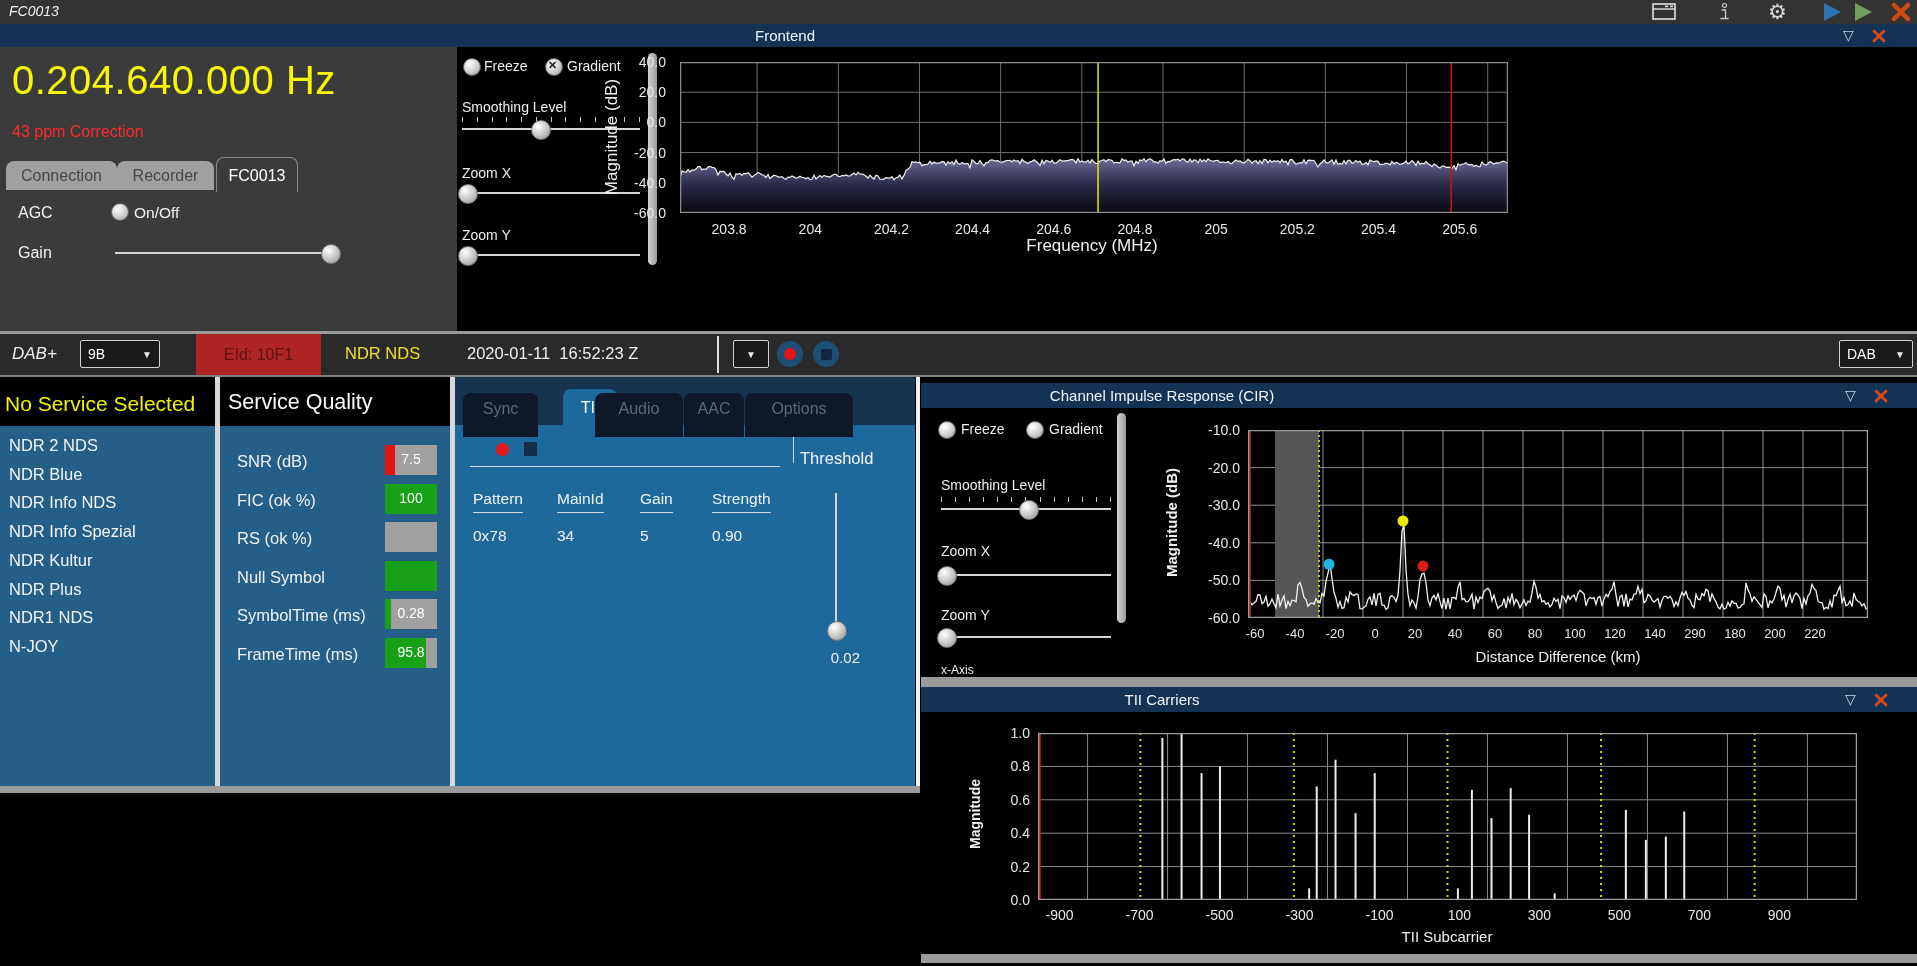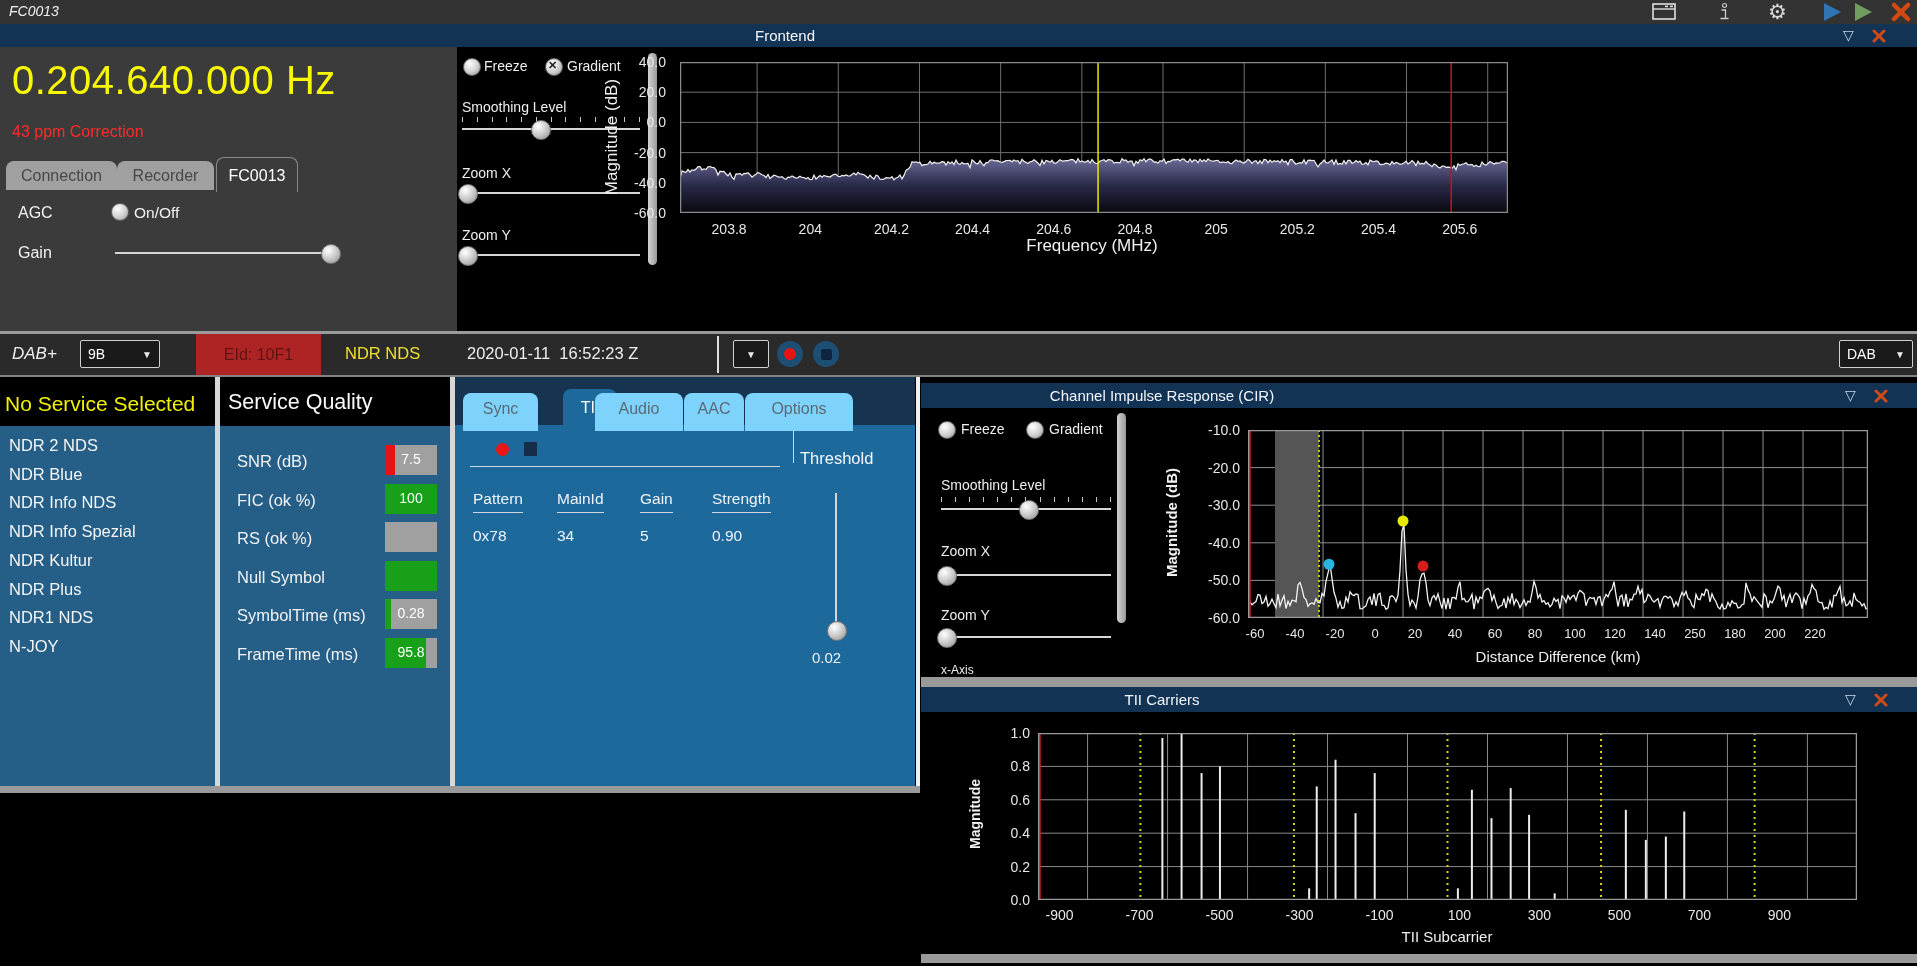--- a/index.html
+++ b/index.html
@@ -40,21 +40,21 @@
           display:flex;align-items:center;justify-content:space-between;padding:0 7px;border-radius:2px;}
   .select .dd{font-size:10px;color:#e8e8e8;}
   
   .panel-hdr-black{position:absolute;left:0;top:0;background:#000;overflow:hidden;white-space:nowrap;}
   .blue-body{position:absolute;background:#255f88;}
   .service-item{position:absolute;left:9px;font-size:16.5px;color:#f5f5f5;white-space:nowrap;}
   .q-label{position:absolute;left:17px;font-size:16.5px;color:#f2f2f2;white-space:nowrap;}
   .q-bar{position:absolute;left:165px;width:52px;height:30px;display:flex;overflow:hidden;}
   .q-bar .seg{height:100%;}
   .q-val{position:absolute;width:100%;text-align:center;top:6px;font-size:14px;color:#fff;}
-  .mtab{position:absolute;top:16px;height:38px;background:#7dd3fc;color:#5a6a74;font-size:16px;
+  .mtab{position:absolute;top:16px;height:44px;background:#0f172a;color:#5a6a74;font-size:16px;
         border-radius:8px 8px 0 0;text-align:center;line-height:32px;}
   .mtab.active{top:12px;height:36px;background:#1e699c;color:#fff;line-height:38px;}
   .tbl-hdr{position:absolute;font-size:15.5px;color:#f0f4f8;}
   .tbl-cell{position:absolute;font-size:15.5px;color:#f0f4f8;}
   .thin-line{position:absolute;background:#cfd8e0;}
   .tick{position:absolute;width:56px;margin-left:-28px;text-align:center;font-size:13.5px;color:#e8e8e8;}
   .ytick{position:absolute;width:52px;text-align:right;font-size:13.5px;color:#e8e8e8;}
   .axis-title{position:absolute;font-size:16px;color:#f0f0f0;text-align:center;}
   .rot{transform:rotate(-90deg);}
   .sep-v{position:absolute;background:#d8d8d8;}
@@ -308,21 +308,21 @@
         <div class="tbl-hdr" style="left: 102px; top: 113px; border-bottom: 1px solid rgb(207, 216, 224); padding-bottom: 4px;">MainId</div>
         <div class="tbl-hdr" style="left: 185px; top: 113px; border-bottom: 1px solid rgb(207, 216, 224); padding-bottom: 4px;">Gain</div>
         <div class="tbl-hdr" style="left: 257px; top: 113px; border-bottom: 1px solid rgb(207, 216, 224); padding-bottom: 4px;">Strength</div>
         <div class="tbl-cell" style="left: 18px; top: 150px;">0x78</div>
         <div class="tbl-cell" style="left: 102px; top: 150px;">34</div>
         <div class="tbl-cell" style="left: 185px; top: 150px;">5</div>
         <div class="tbl-cell" style="left: 257px; top: 150px;">0.90</div>
       </div>
     <div class="slider-vtrack" style="left:380px;top:116px;height:140px"></div>
     <div class="slider-handle" style="left:372px;top:244px"></div>
-    <div class="abs" style="left:357px;top:272px;width:48px;text-align:left;font-size:15px">0.02</div>
+    <div class="abs" style="left:357px;top:272px;width:48px;text-align:right;font-size:15px">0.02</div>
   <div class="mtab" style="left: 8px; width: 75px;">Sync</div>
       <div class="mtab active" style="left: 84px; width: 54px; margin-left: 24px;">TII</div>
       <div class="mtab" style="left: 140px; width: 88px;">Audio</div>
       <div class="mtab" style="left: 229px; width: 60px;">AAC</div>
       <div class="mtab" style="left: 290px; width: 108px;">Options</div>
     </div>
   <div class="sep-v" style="left:916px;top:377px;width:4px;height:409px;background:#f0f0f0"></div>
   <div class="strip" style="left:0;top:786px;width:920px;height:7px"></div>
 
   <div id="right-region" class="abs" style="left:921px;top:377px;width:996px;height:589px;background:#000">
@@ -423,21 +423,21 @@
       <div class="tick" style="left: 374px; top: 249px; font-size: 13px;">-40</div>
       <div class="tick" style="left: 414px; top: 249px; font-size: 13px;">-20</div>
       <div class="tick" style="left: 454px; top: 249px; font-size: 13px;">0</div>
       <div class="tick" style="left: 494px; top: 249px; font-size: 13px;">20</div>
       <div class="tick" style="left: 534px; top: 249px; font-size: 13px;">40</div>
       <div class="tick" style="left: 574px; top: 249px; font-size: 13px;">60</div>
       <div class="tick" style="left: 614px; top: 249px; font-size: 13px;">80</div>
       <div class="tick" style="left: 654px; top: 249px; font-size: 13px;">100</div>
       <div class="tick" style="left: 694px; top: 249px; font-size: 13px;">120</div>
       <div class="tick" style="left: 734px; top: 249px; font-size: 13px;">140</div>
-      <div class="tick" style="left: 774px; top: 249px; font-size: 13px;">250</div>
+      <div class="tick" style="left: 774px; top: 249px; font-size: 13px;">290</div>
       <div class="tick" style="left: 814px; top: 249px; font-size: 13px;">180</div>
       <div class="tick" style="left: 854px; top: 249px; font-size: 13px;">200</div>
       <div class="tick" style="left: 894px; top: 249px; font-size: 13px;">220</div>
       <div class="ytick" style="left: 267px; top: 45px; font-size: 14px;">-10.0</div>
       <div class="ytick" style="left: 267px; top: 82.6px; font-size: 14px;">-20.0</div>
       <div class="ytick" style="left: 267px; top: 120.2px; font-size: 14px;">-30.0</div>
       <div class="ytick" style="left: 267px; top: 157.8px; font-size: 14px;">-40.0</div>
       <div class="ytick" style="left: 267px; top: 195.4px; font-size: 14px;">-50.0</div>
       <div class="ytick" style="left: 267px; top: 233px; font-size: 14px;">-60.0</div>
       <svg width="819" height="167" style="position:absolute;left:117px;top:356px">

